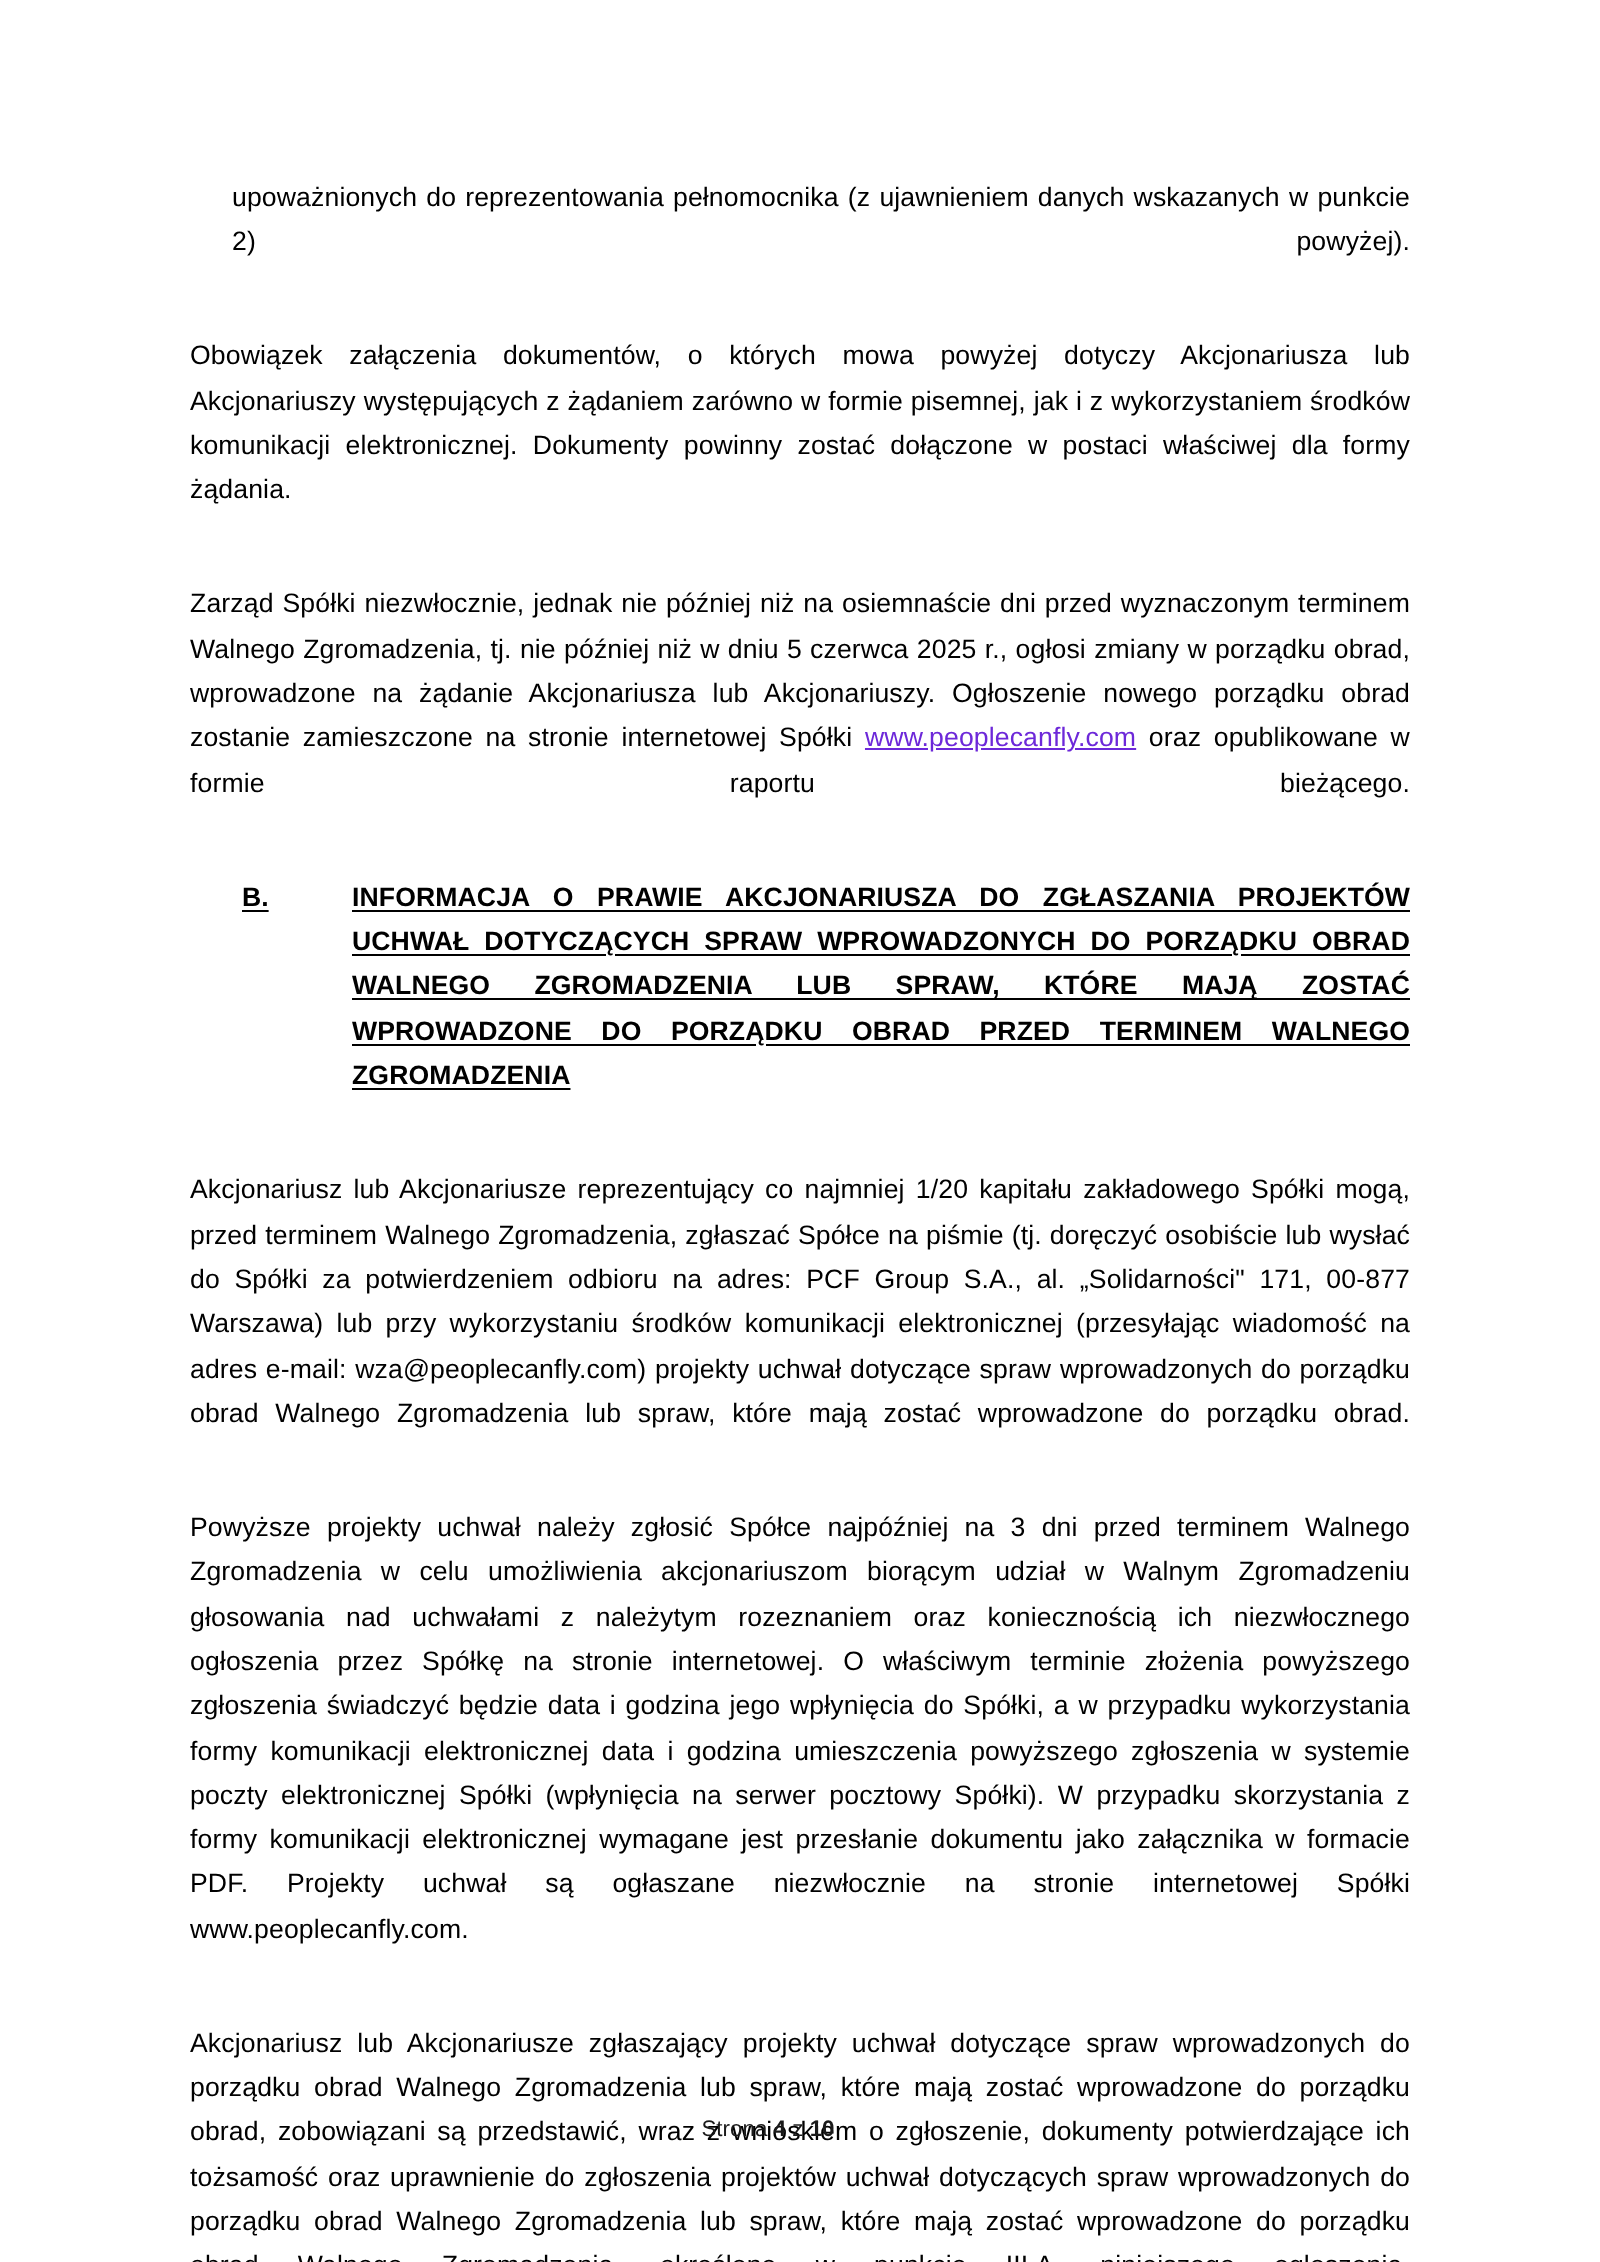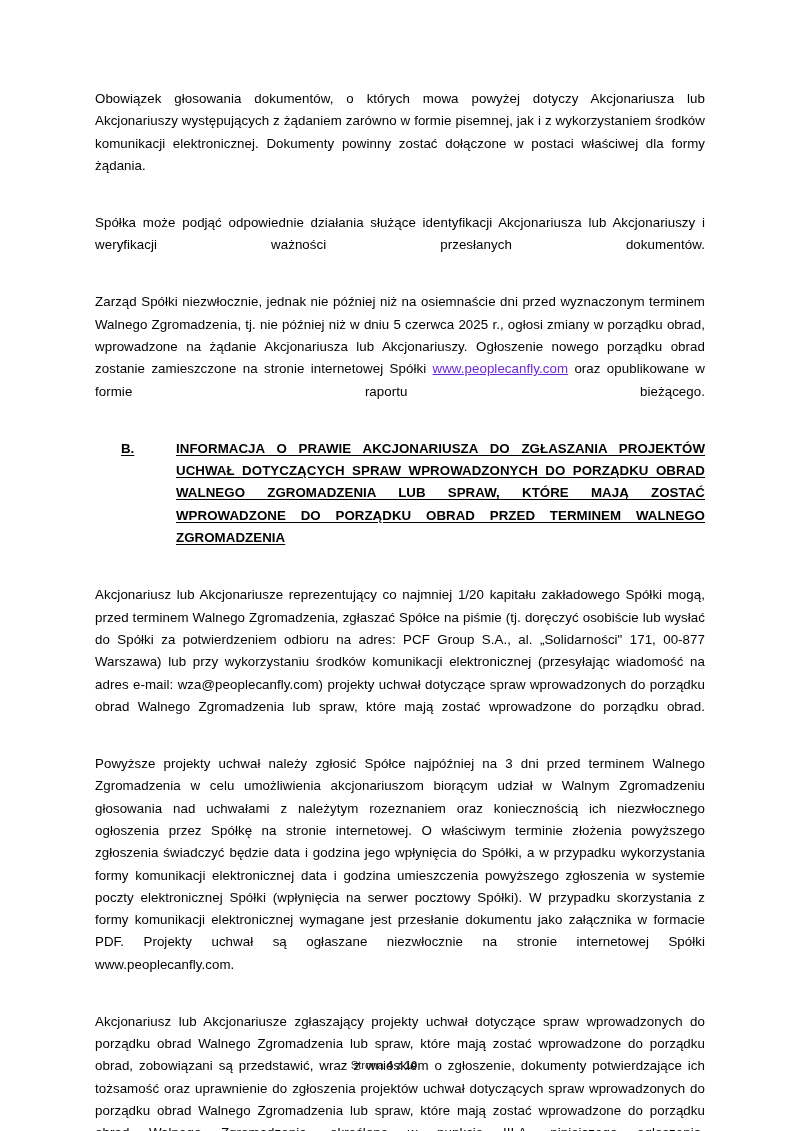--- a/index.html
+++ b/index.html
@@ -106,24 +106,24 @@
     width: 100%;
   }
 </style>
 </head>
 <body>
 
 <div class="page">
 
   <div class="content">
 
+    <p class="para indent">upoważnionych do reprezentowania pełnomocnika (z ujawnieniem danych wskazanych w punkcie 2) powyżej).</p>
 
-    <p class="para">Obowiązek głosowania dokumentów, o których mowa powyżej dotyczy Akcjonariusza lub Akcjonariuszy występujących z żądaniem zarówno w formie pisemnej, jak i z wykorzystaniem środków komunikacji elektronicznej. Dokumenty powinny zostać dołączone w postaci właściwej dla formy żądania.</p>
+    <p class="para">Obowiązek załączenia dokumentów, o których mowa powyżej dotyczy Akcjonariusza lub Akcjonariuszy występujących z żądaniem zarówno w formie pisemnej, jak i z wykorzystaniem środków komunikacji elektronicznej. Dokumenty powinny zostać dołączone w postaci właściwej dla formy żądania.</p>
 
-    <p class="para">Spółka może podjąć odpowiednie działania służące identyfikacji Akcjonariusza lub Akcjonariuszy i weryfikacji ważności przesłanych dokumentów.</p>
 
     <p class="para"><span>Zarząd Spółki niezwłocznie, jednak nie później niż na osiemnaście dni przed wyznaczonym terminem Walnego Zgromadzenia, tj. nie później niż w dniu 5 czerwca 2025 r., ogłosi zmiany w porządku obrad, wprowadzone na żądanie Akcjonariusza lub Akcjonariuszy. Ogłoszenie nowego porządku obrad zostanie zamieszczone na stronie internetowej Spółki </span><a class="doclink" href="#">www.peoplecanfly.com</a><span> oraz opublikowane w formie raportu bieżącego.</span></p>
 
     <div class="heading-block">
       <span class="heading-marker">B.</span>
       <span class="heading-text">INFORMACJA O PRAWIE AKCJONARIUSZA DO ZGŁASZANIA PROJEKTÓW UCHWAŁ DOTYCZĄCYCH SPRAW WPROWADZONYCH DO PORZĄDKU OBRAD WALNEGO ZGROMADZENIA LUB SPRAW, KTÓRE MAJĄ ZOSTAĆ WPROWADZONE DO PORZĄDKU OBRAD PRZED TERMINEM WALNEGO ZGROMADZENIA</span>
     </div>
 
     <p class="para">Akcjonariusz lub Akcjonariusze reprezentujący co najmniej 1/20 kapitału zakładowego Spółki mogą, przed terminem Walnego Zgromadzenia, zgłaszać Spółce na piśmie (tj. doręczyć osobiście lub wysłać do Spółki za potwierdzeniem odbioru na adres: PCF Group S.A., al. „Solidarności" 171, 00-877 Warszawa) lub przy wykorzystaniu środków komunikacji elektronicznej (przesyłając wiadomość na adres e-mail: wza@peoplecanfly.com) projekty uchwał dotyczące spraw wprowadzonych do porządku obrad Walnego Zgromadzenia lub spraw, które mają zostać wprowadzone do porządku obrad.</p>
 

